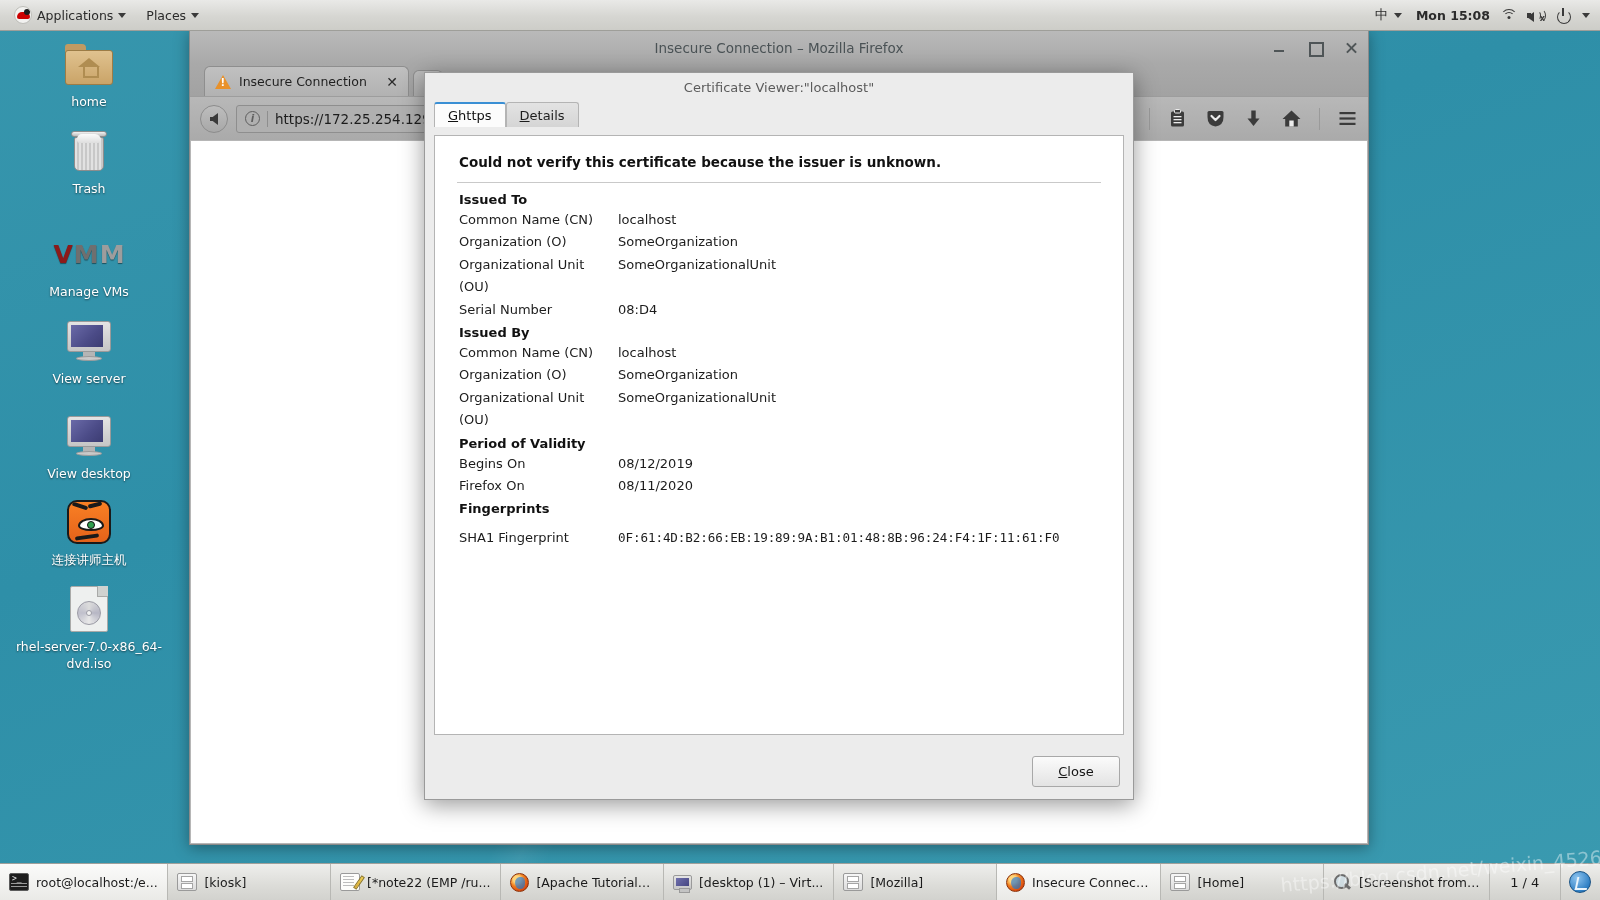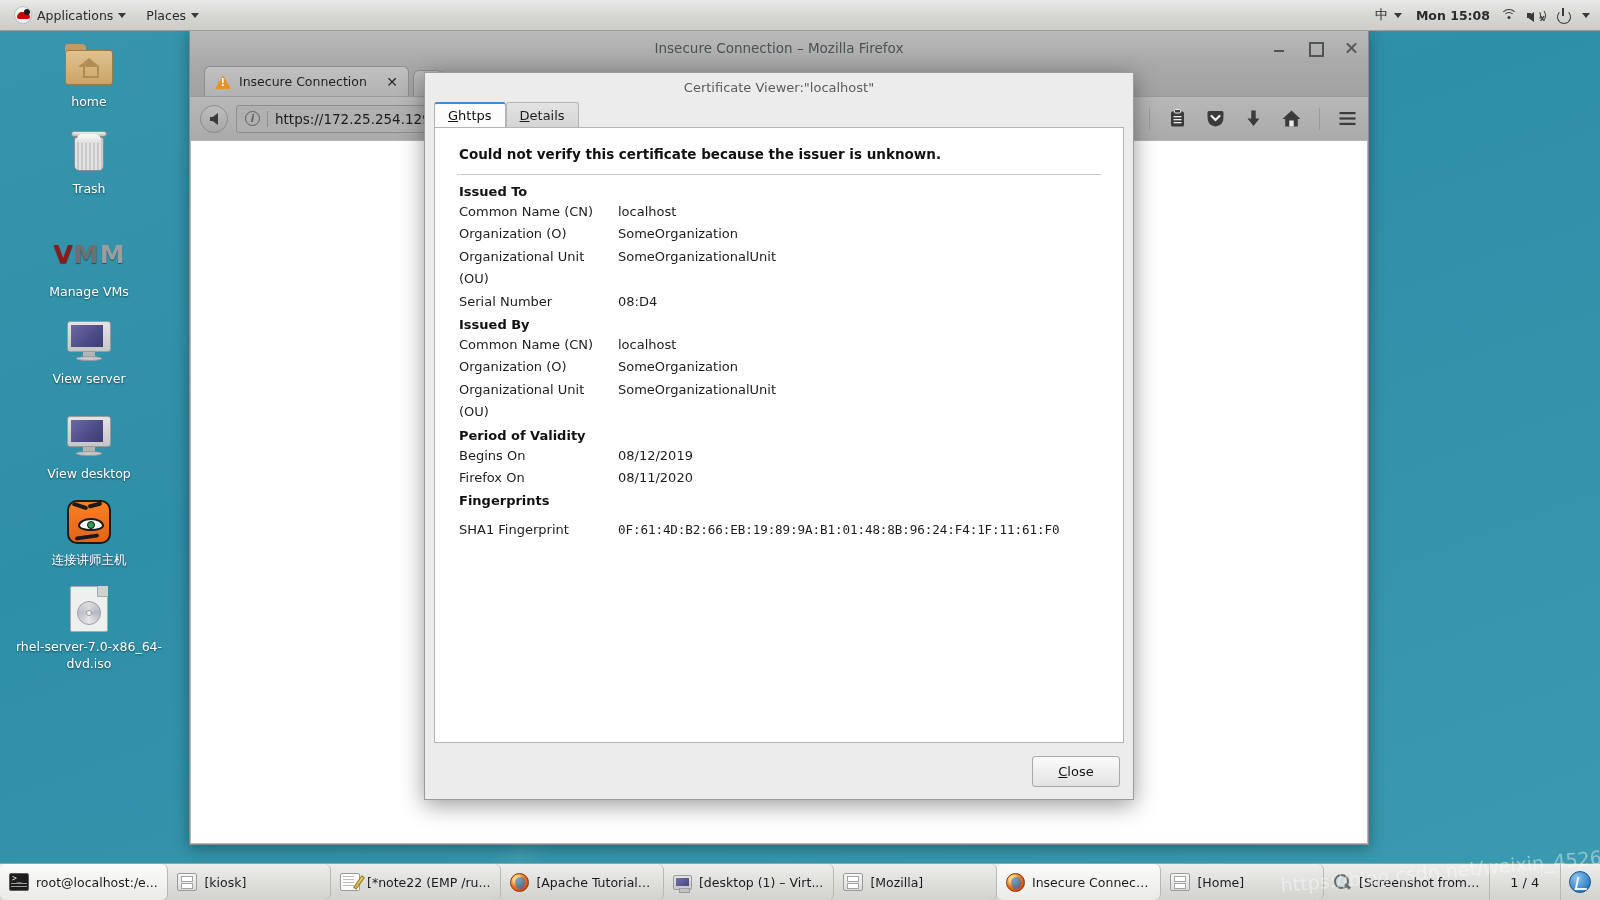--- a/index.html
+++ b/index.html
@@ -371,21 +371,21 @@
   }
   .ctab.active {
     background: #fcfcfc;
     border-top: 2px solid #3a8fd4;
     color: #111;
   }
   .ctab u { text-decoration: underline; }
 
   .cert-body {
     flex: 1;
-    margin: 0 9px;
+    margin: 8px 9px;
     background: #ffffff;
     border: 1px solid #b4b4b4;
     padding: 18px 22px 10px 22px;
     overflow: hidden;
   }
   .cert-warn {
     font-size: 13.5px; font-weight: bold; color: #111;
     margin: 0 0 12px 2px;
   }
   .cert-hr { height: 1px; background: #c9c9c9; margin: 0 0 9px 0; }
@@ -427,21 +427,21 @@
     background: linear-gradient(#eeeeec, #dcdcd8 60%, #d2d2ce);
     border-top: 1px solid #a0a09b;
     display: flex; align-items: stretch;
     z-index: 70;
   }
   .tb-item {
     display: flex; align-items: center; gap: 7px;
     padding: 0 9px; min-width: 0;
     border-right: 1px solid #b8b8b4;
     font-size: 12.5px; color: #1b1b1b;
-    cursor: default; white-space: nowrap; border-radius: 6px;
+    cursor: default; white-space: nowrap;
   }
   .tb-item.w-term { width: 172px; background: linear-gradient(#fbfbfa, #eaeae7); }
   .tb-item.w-std  { width: 166px; }
   .tb-item.w-wide { width: 174px; }
   .tb-item.w-ff   { width: 168px; background: linear-gradient(#fbfbfa, #eaeae7); }
   .tb-item.w-shot { width: 168px; border-right: none; }
   .tb-label { overflow: hidden; text-overflow: ellipsis; }
 
   .tico { width: 20px; height: 18px; flex: none; position: relative; }
   .tico-term {

